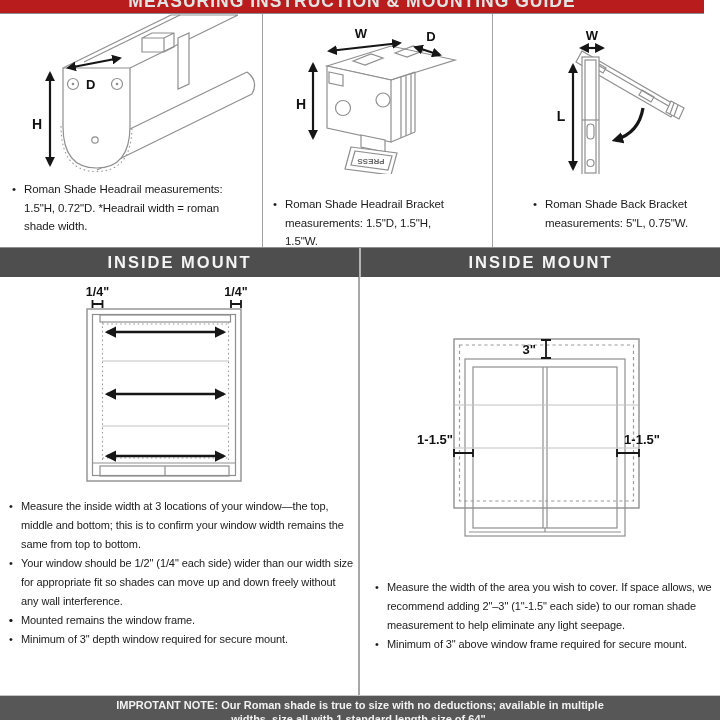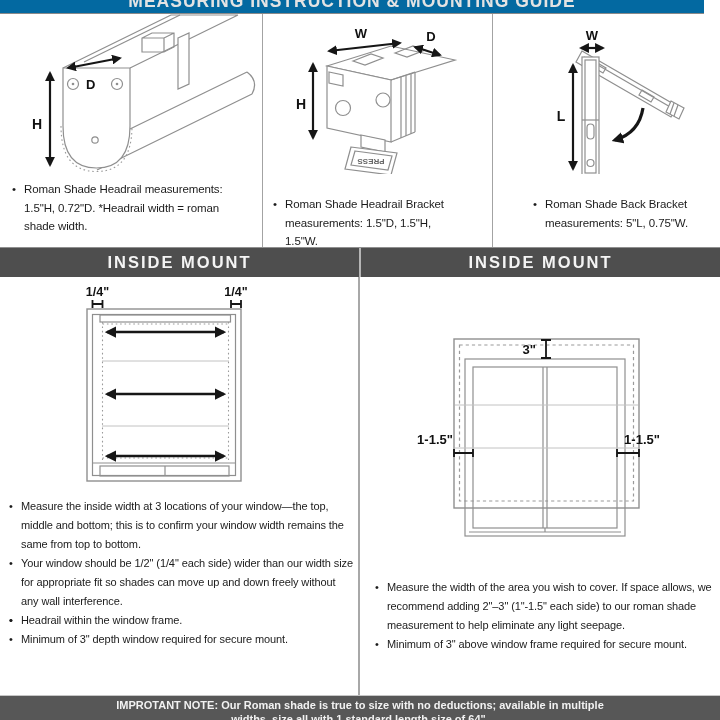--- a/index.html
+++ b/index.html
@@ -1,20 +1,20 @@
 <!DOCTYPE html>
 <html><head>
 <meta charset="utf-8">
 <style>
   html,body{margin:0;padding:0;background:#fff;}
   .page{position:relative;width:720px;height:720px;overflow:hidden;background:#fff;
         font-family:"Liberation Sans",sans-serif;color:#1b1b1b;}
 
   
-  .top-banner{position:absolute;top:0;left:0;right:16px;height:13px;background:#0369a1;
+  .top-banner{position:absolute;top:0;left:0;right:16px;height:13px;background:#b91c1c;
               border-bottom:1px solid #8a8a8a;overflow:hidden;}
   .top-banner-text{color:#e3e3e3;font-weight:bold;font-size:17.5px;letter-spacing:1px;
                    text-align:center;line-height:20px;margin-top:-9px;white-space:nowrap;}
 
   
   .panels-row{position:absolute;top:14px;left:0;right:0;height:233px;display:flex;}
   .panel{position:relative;height:233px;}
   .panel-1{width:262px;border-right:1px solid #a3a3a3;}
   .panel-2{width:229px;border-right:1px solid #a3a3a3;}
   .panel-3{width:227px;}
@@ -222,21 +222,21 @@
           <path class="tick" d="M54.5,19 V27 M64.5,19 V27 M54.5,23 H64.5"></path>
           <path class="tick" d="M193,19 V27 M203,19 V27 M193,23 H203"></path>
           <text class="lbl lbl-sm" x="59.5" y="15" text-anchor="middle">1/4"</text>
           <text class="lbl lbl-sm" x="198" y="15" text-anchor="middle">1/4"</text>
         </g>
       </svg>
       <div class="bullets bullets-inside">
         <div class="b-item"><span class="marker">•</span><span>Measure the inside width at 3 locations of your window—the top, middle and bottom; this is to confirm your window width remains the same from top to bottom.</span></div>
         <div class="b-item"><span class="marker">•</span><span>Your window should be 1/2" (1/4" each side) wider than our width size for appropriate fit so shades can move up and down freely without any wall interference.</span></div>
         <div class="b-item"><span class="marker">•</span></div>
-        <div class="b-item"><span class="marker">•</span><span>Headrail within the window frame.</span></div>
+        <div class="b-item"><span class="marker">•</span><span>Mounted remains the window frame.</span></div>
         <div class="b-item"><span class="marker">•</span><span>Minimum of 3" depth window required for secure mount.</span></div>
       </div>
     </div>
 
     <div class="mount-col">
       <svg class="outside-diagram" width="340" height="280" viewBox="0 0 340 280">
         <g>
           <rect class="ln" x="86" y="56" width="185" height="169" style="stroke-width:1.4"></rect>
           <rect class="ln-dash" x="91.5" y="62" width="174" height="156"></rect>
         </g>

